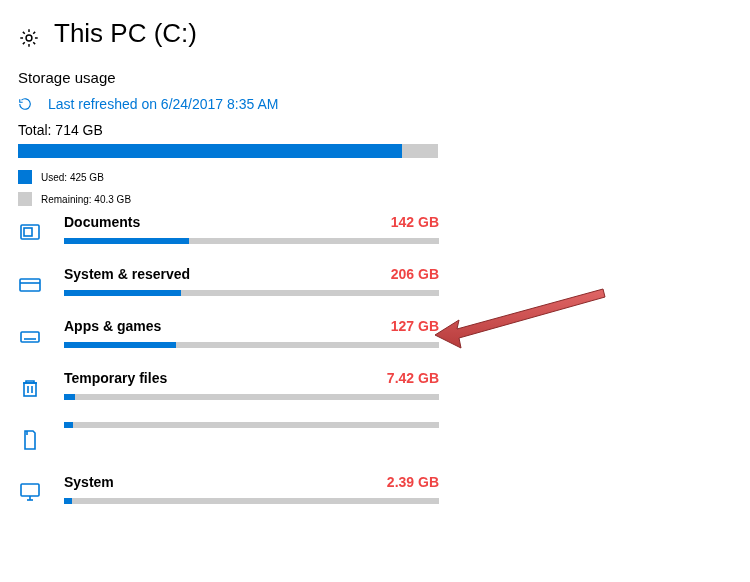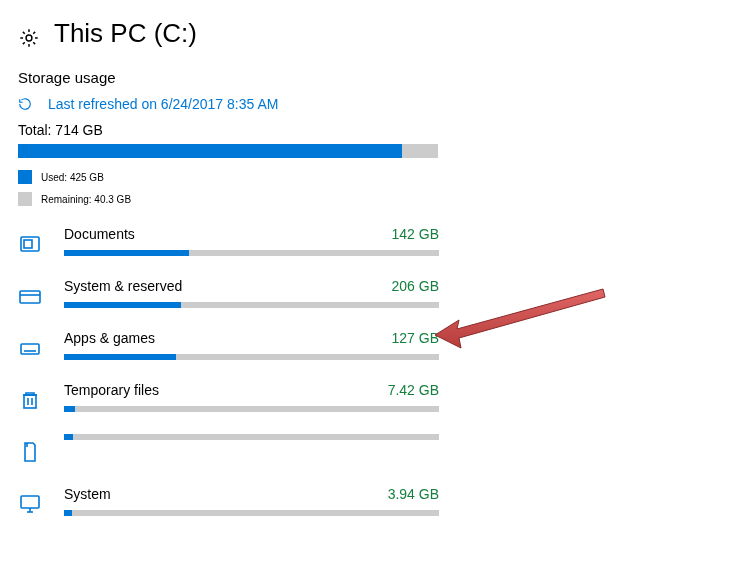--- a/index.html
+++ b/index.html
@@ -20,28 +20,28 @@
   .refresh-row { display: flex; align-items: center; gap: 16px; color: #0078d7; font-size: 14px; margin-bottom: 10px; }
   .refresh-row svg { display: block; }
   .total-label { font-size: 14px; margin-bottom: 6px; }
   .total-bar { width: 420px; height: 14px; background: #ccc; position: relative; margin-bottom: 12px; }
   .total-bar-fill { position: absolute; top: 0; left: 0; height: 100%; background: #0078d7; }
   .legend-row { display: flex; align-items: center; gap: 9px; font-size: 10px; margin-bottom: 8px; }
   .swatch { width: 14px; height: 14px; }
   .swatch.used { background: #0078d7; }
   .swatch.remain { background: #ccc; }
 
-  .categories { margin-top: 20px; }
+  .categories { margin-top: 8px; font-weight: bold; }
   .cat-row { display: flex; align-items: flex-start; gap: 22px; margin-bottom: 20px; cursor: default; }
   .cat-icon { width: 24px; height: 28px; display: flex; align-items: center; justify-content: center; color: #0078d7; flex-shrink: 0; margin-top: 4px;}
   .cat-icon svg { display: block; }
   .cat-body { width: 375px; }
   .cat-line1 { display: flex; justify-content: space-between; font-size: 14px; margin-bottom: 8px; }
   .cat-name { color: #000; }
-  .cat-size { color: #15803d; }
+  .cat-size { color: #ef4444; }
   .cat-bar { width: 100%; height: 6px; background: #ccc; position: relative; }
   .cat-bar-fill { position: absolute; left: 0; top: 0; height: 100%; background: #0078d7; }
 
   
   .arrow-annot {
     position: absolute;
     left: 435px;
     top: 278px;
     pointer-events: none;
   }
@@ -180,21 +180,21 @@
         <div class="cat-icon">
           <svg width="24" height="24" viewBox="0 0 24 24" fill="none" stroke="#0078d7" stroke-width="1.6">
             <rect x="3" y="4" width="18" height="12" rx="1"></rect>
             <line x1="9" y1="20" x2="15" y2="20"></line>
             <line x1="12" y1="16" x2="12" y2="20"></line>
           </svg>
         </div>
         <div class="cat-body">
           <div class="cat-line1">
             <span class="cat-name">System</span>
-            <span class="cat-size">3.94 GB</span>
+            <span class="cat-size">2.39 GB</span>
           </div>
           <div class="cat-bar">
             <div class="cat-bar-fill" style="width:2%"></div>
           </div>
         </div>
       </div>
     </div>
 
 </div>
 

